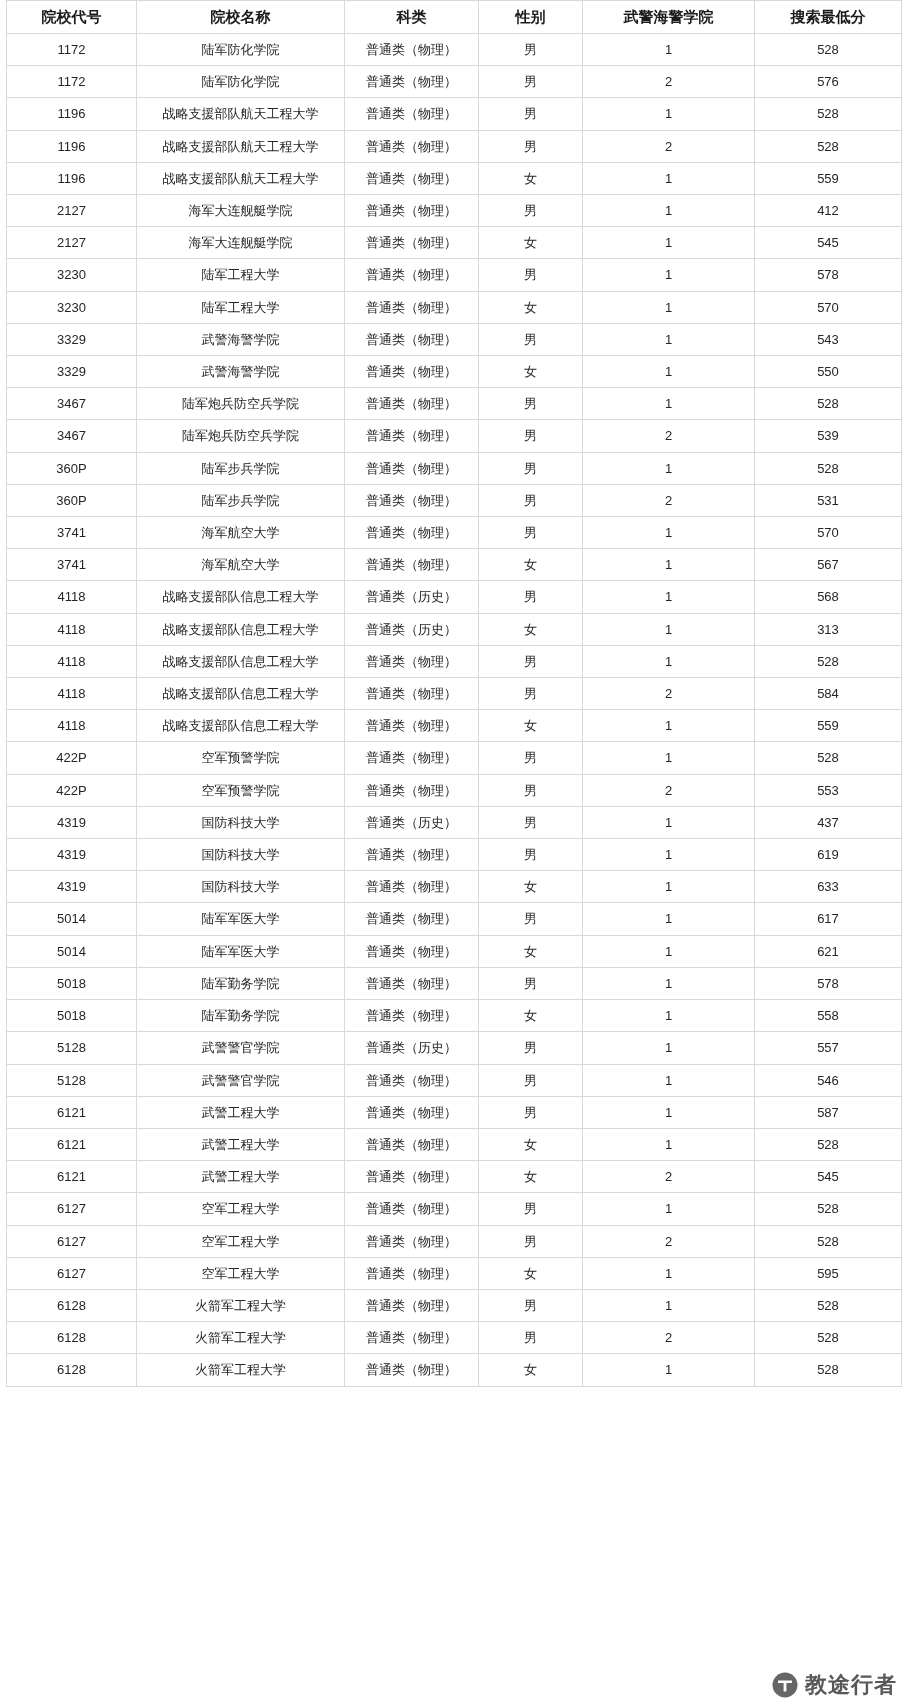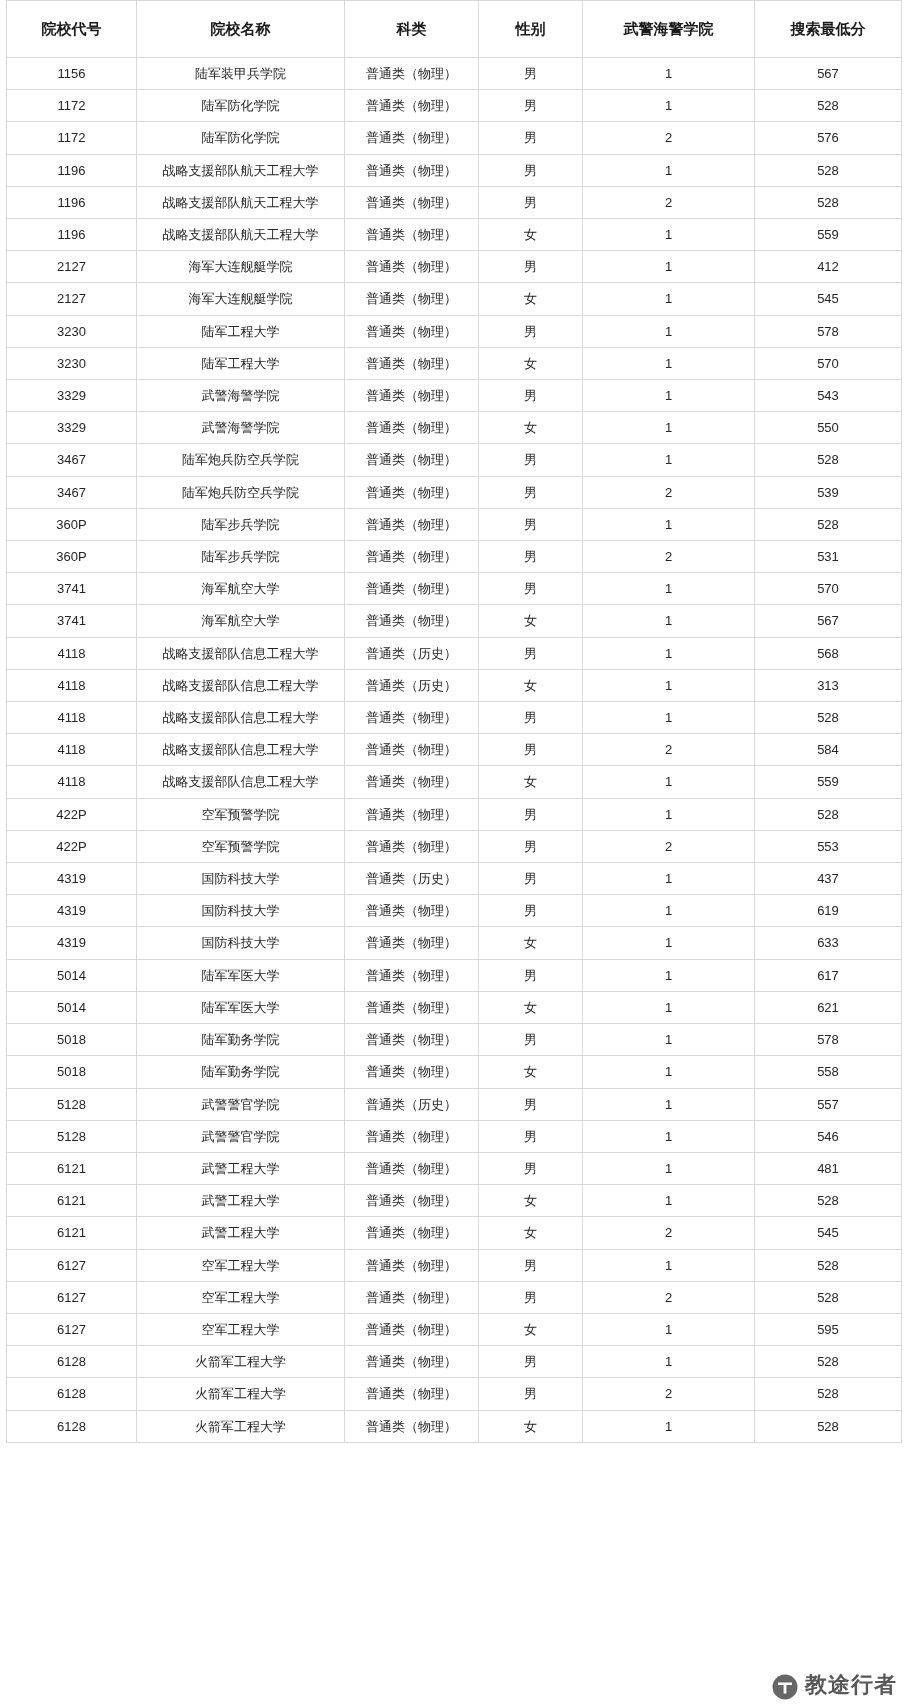--- a/index.html
+++ b/index.html
@@ -35,21 +35,21 @@
 
   table.data-table th {
     border: 1px solid #d9d9d9;
     background: #ffffff;
     font-weight: bold;
     font-size: 15px;
     color: #1b1b1b;
     height: 32px;
     line-height: 32px;
     text-align: center;
-    padding: 12px 2px;
+    padding: 0 2px;
     white-space: nowrap;
   }
   table.data-table td {
     border: 1px solid #d9d9d9;
     height: 31.2px;
     line-height: 31.2px;
     text-align: center;
     padding: 0 2px;
     font-size: 13px;
     color: #262626;
@@ -57,21 +57,21 @@
     overflow: hidden;
   }
   table.data-table td.name-cell {
     font-size: 13px;
   }
   .watermark {
     position: absolute;
     right: 10px;
     bottom: 6px;
     display: flex;
-    align-items: flex-end;
+    align-items: center;
     gap: 7px;
     opacity: 0.92;
   }
   .watermark .tt-logo {
     display: inline-block;
     width: 26px;
     height: 26px;
     position: relative;
   }
   .watermark .tt-logo svg { display: block; }
@@ -100,28 +100,20 @@
         <th>院校代号</th>
         <th>院校名称</th>
         <th>科类</th>
         <th>性别</th>
         <th>武警海警学院</th>
         <th>搜索最低分</th>
       </tr>
     </thead>
     <tbody id="table-body">
         <tr>
-          <td>1156</td>
-          <td class="name-cell">陆军装甲兵学院</td>
-          <td>普通类（物理）</td>
-          <td>男</td>
-          <td>1</td>
-          <td>567</td>
-        </tr>
-        <tr>
           <td>1172</td>
           <td class="name-cell">陆军防化学院</td>
           <td>普通类（物理）</td>
           <td>男</td>
           <td>1</td>
           <td>528</td>
         </tr>
         <tr>
           <td>1172</td>
           <td class="name-cell">陆军防化学院</td>
@@ -377,21 +369,21 @@
           <td>男</td>
           <td>1</td>
           <td>546</td>
         </tr>
         <tr>
           <td>6121</td>
           <td class="name-cell">武警工程大学</td>
           <td>普通类（物理）</td>
           <td>男</td>
           <td>1</td>
-          <td>481</td>
+          <td>587</td>
         </tr>
         <tr>
           <td>6121</td>
           <td class="name-cell">武警工程大学</td>
           <td>普通类（物理）</td>
           <td>女</td>
           <td>1</td>
           <td>528</td>
         </tr>
         <tr>

